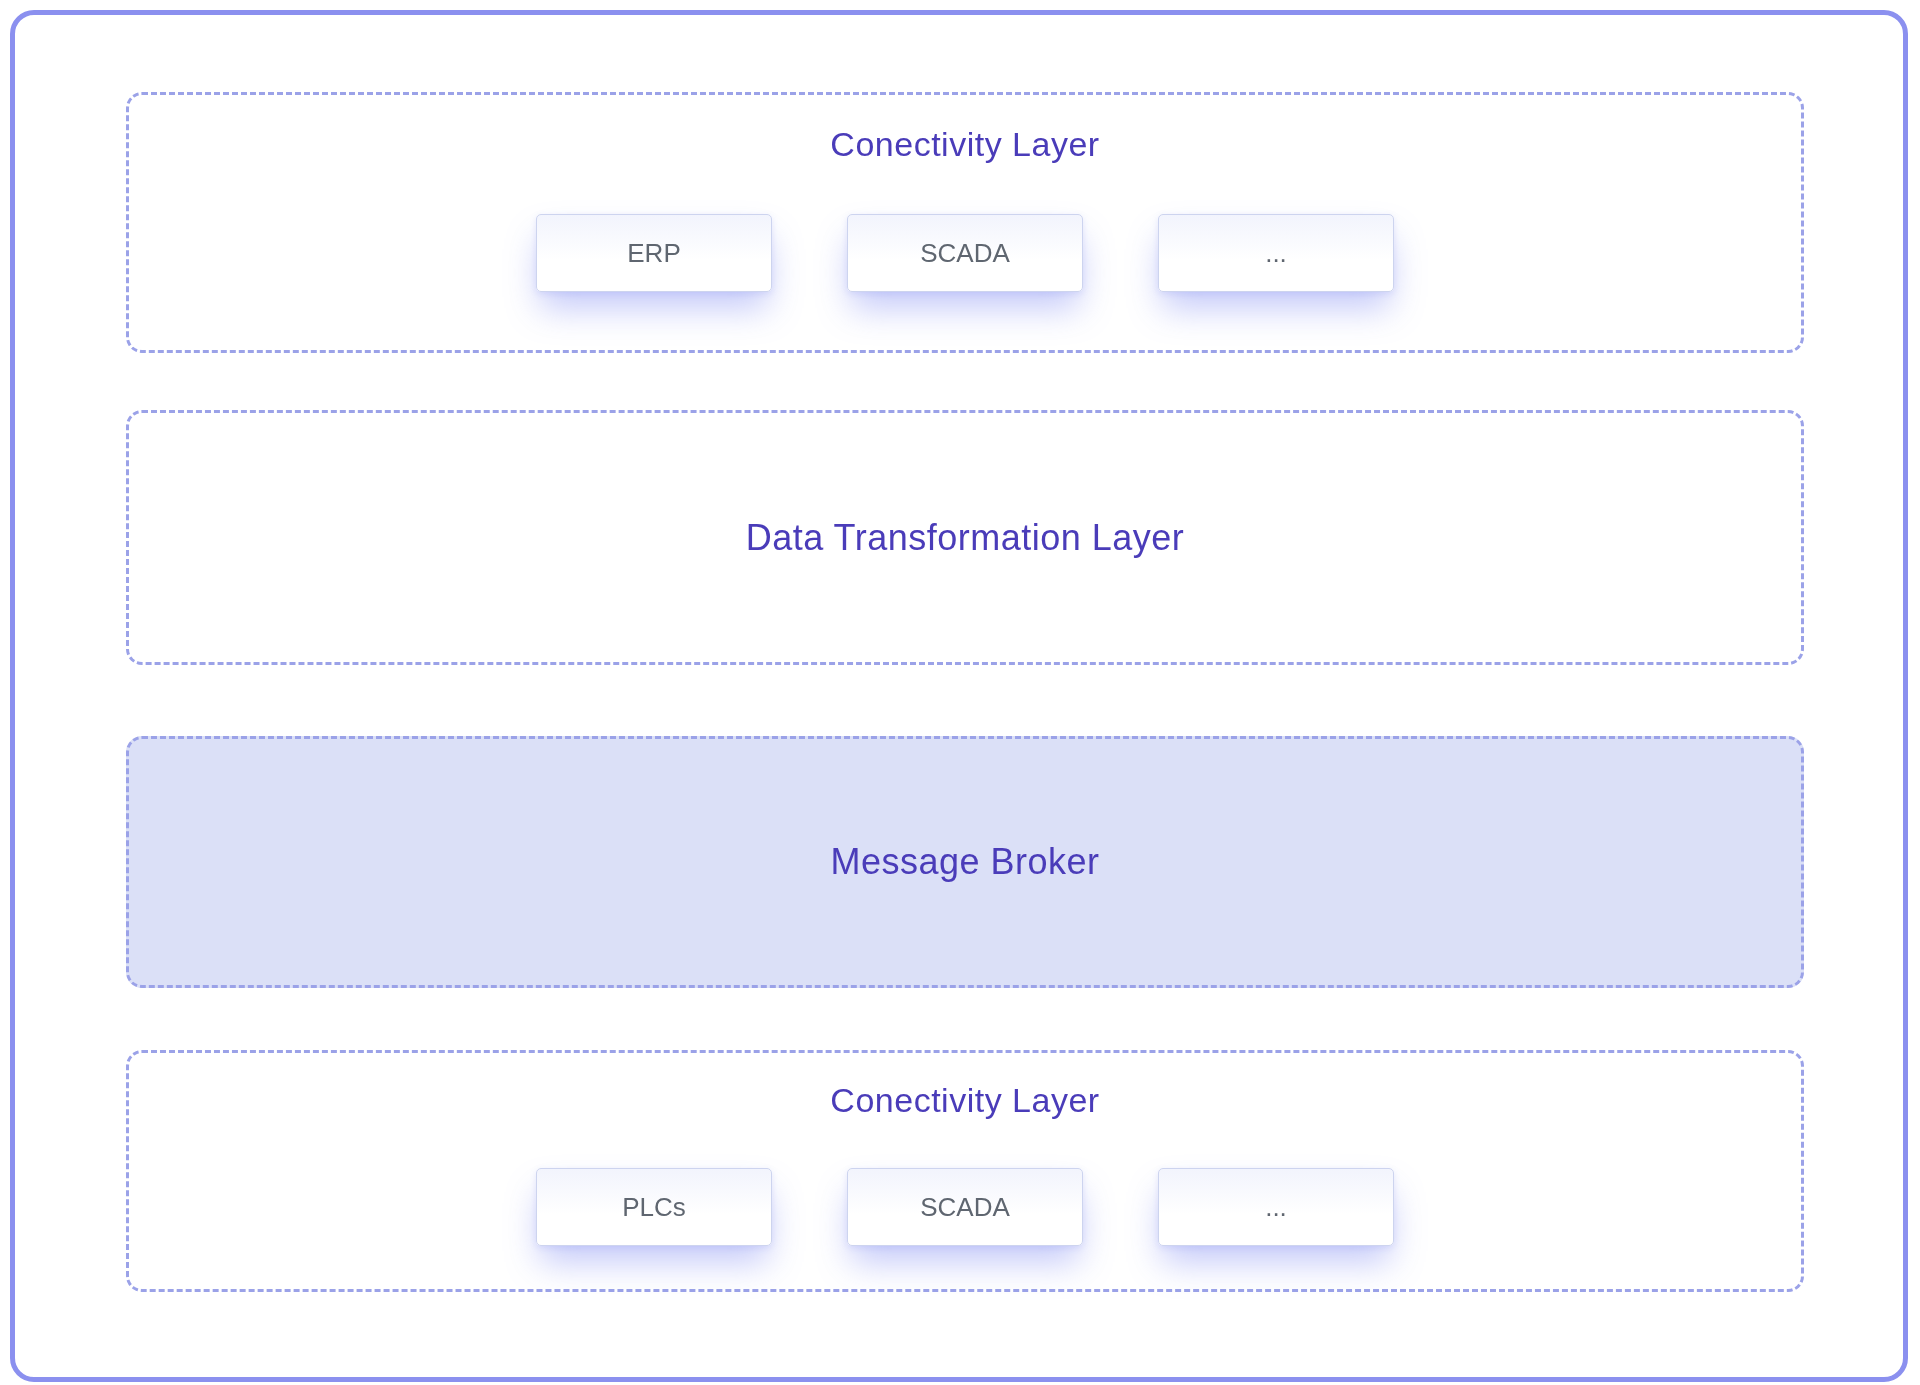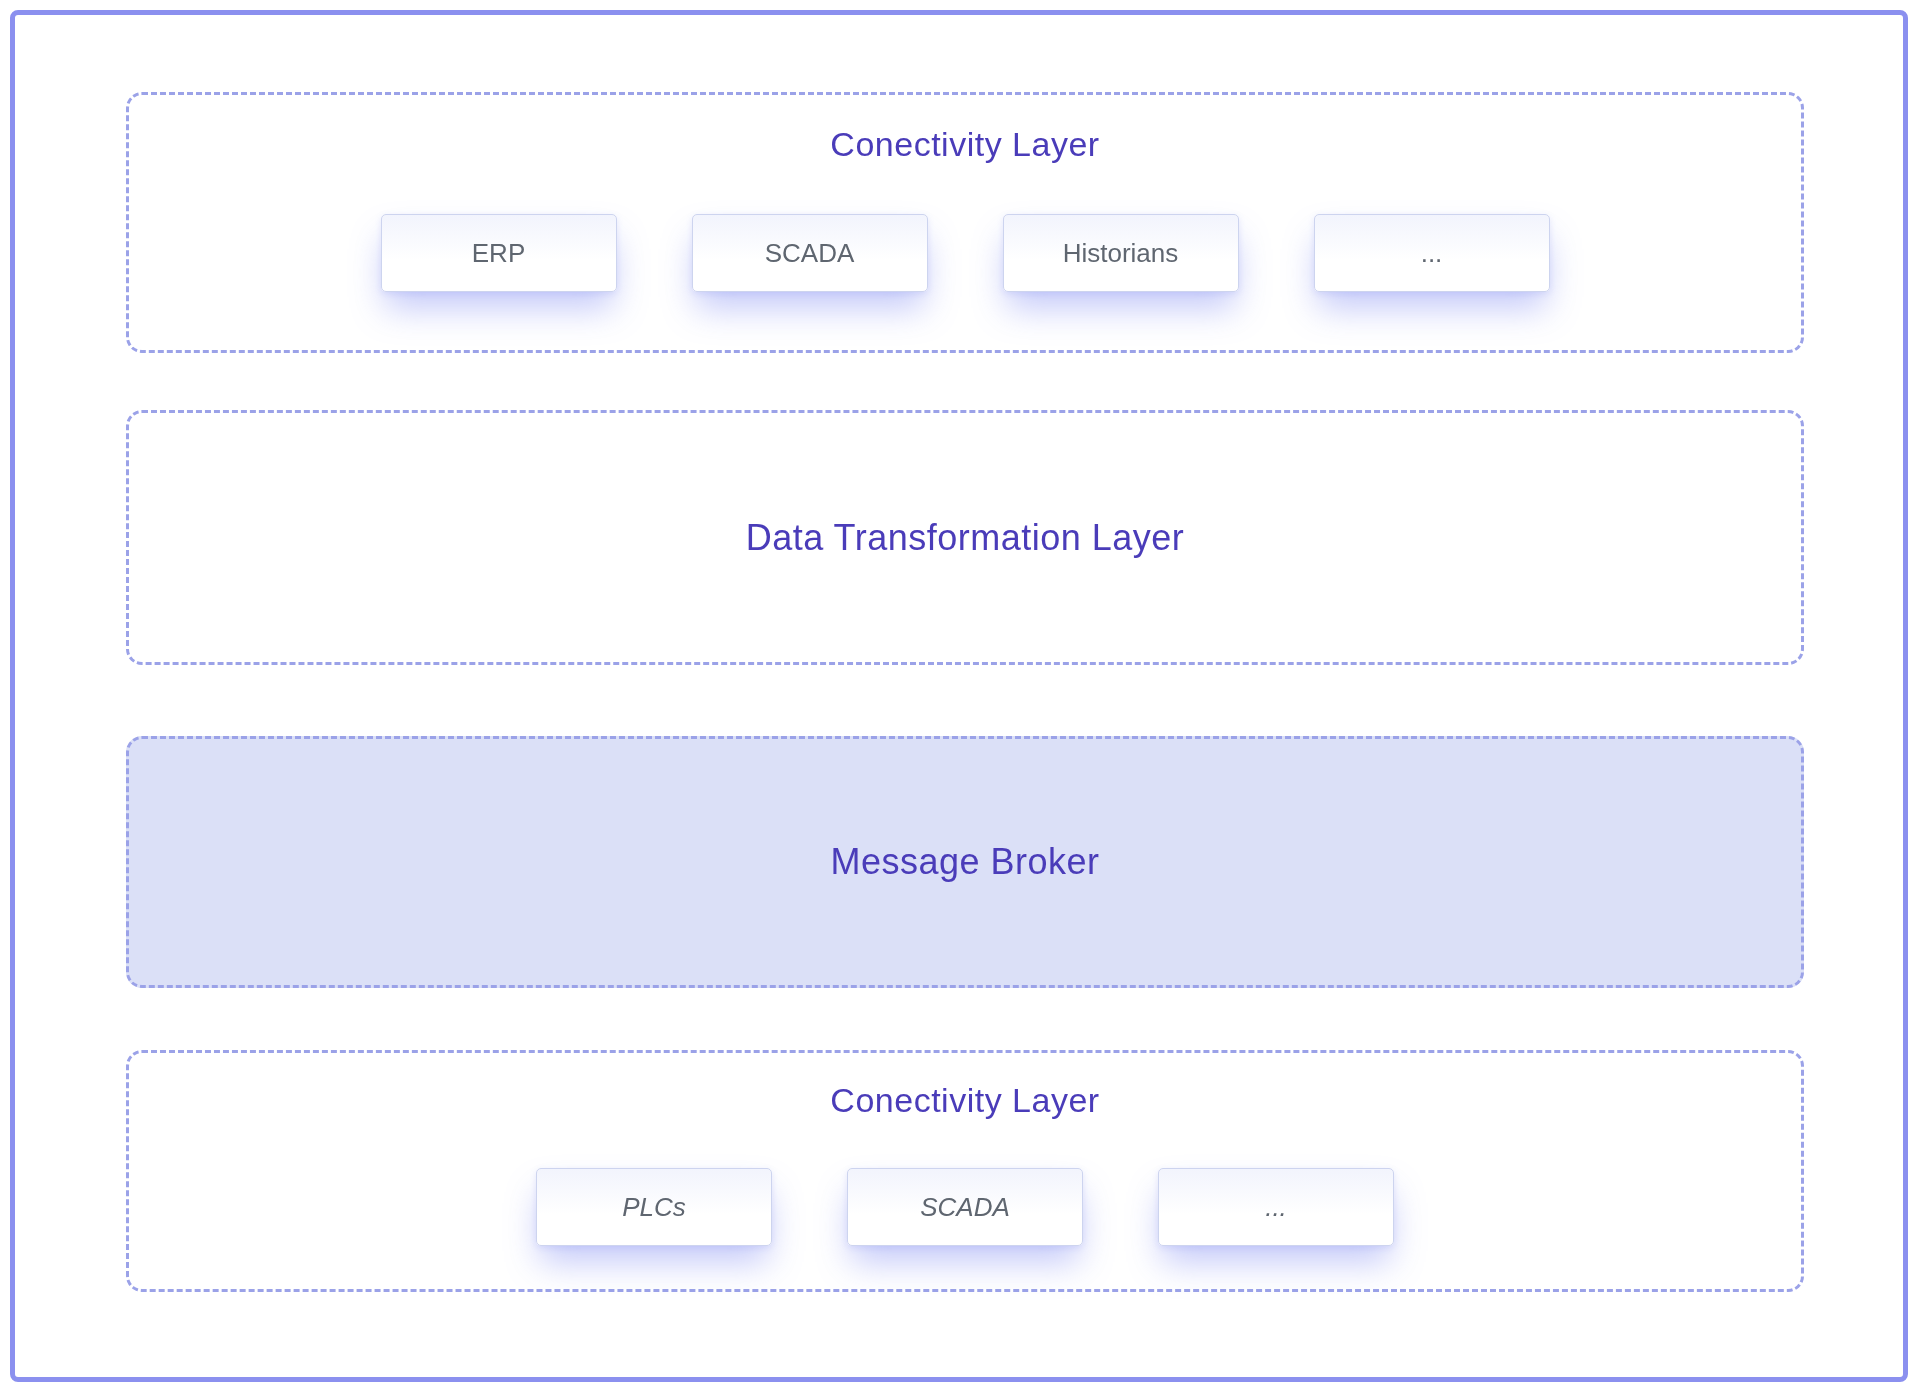--- a/index.html
+++ b/index.html
@@ -11,21 +11,21 @@
     overflow: hidden;
     position: relative;
   }
   .frame {
     position: absolute;
     left: 10px;
     top: 10px;
     width: 1898px;
     height: 1372px;
     border: 5px solid #8b90ef;
-    border-radius: 8px;
+    border-radius: 24px;
     background: #ffffff;
   }
   .layer {
     position: absolute;
     left: 111px;
     width: 1678px;
     border: 3px dashed #9ba2e8;
     border-radius: 16px;
     display: flex;
     flex-direction: column;
@@ -47,21 +47,21 @@
   #layer-connectivity-bottom .layer-title { margin-top: 28px; }
   #layer-transformation .layer-title,
   #layer-broker .layer-title { font-size: 36px; }
 
   .box-row {
     display: flex;
     justify-content: flex-end;
     gap: 75px;
   }
   #layer-connectivity-top .box-row { margin-top: 50px; }
-  #layer-connectivity-bottom .box-row { margin-top: 48px; font-style: italic; }
+  #layer-connectivity-bottom .box-row { margin-top: 48px; }
 
   .component-box {
     width: 236px;
     height: 78px;
     display: flex;
     align-items: center;
     justify-content: center;
     font-size: 26px;
     color: #5f6670;
     background: linear-gradient(180deg, #f2f4fd 0%, #ffffff 60%);
@@ -74,21 +74,20 @@
 </head>
 <body>
 
 <div class="frame">
 
   <section class="layer" id="layer-connectivity-top">
     <div class="layer-title">Conectivity Layer</div>
     <div class="box-row">
       <div class="component-box">ERP</div>
       <div class="component-box">SCADA</div>
-      <div class="component-box">Historians</div>
       <div class="component-box">...</div>
     </div>
   </section>
 
   <section class="layer" id="layer-transformation">
     <div class="layer-title">Data Transformation Layer</div>
   </section>
 
   <section class="layer" id="layer-broker">
     <div class="layer-title">Message Broker</div>

